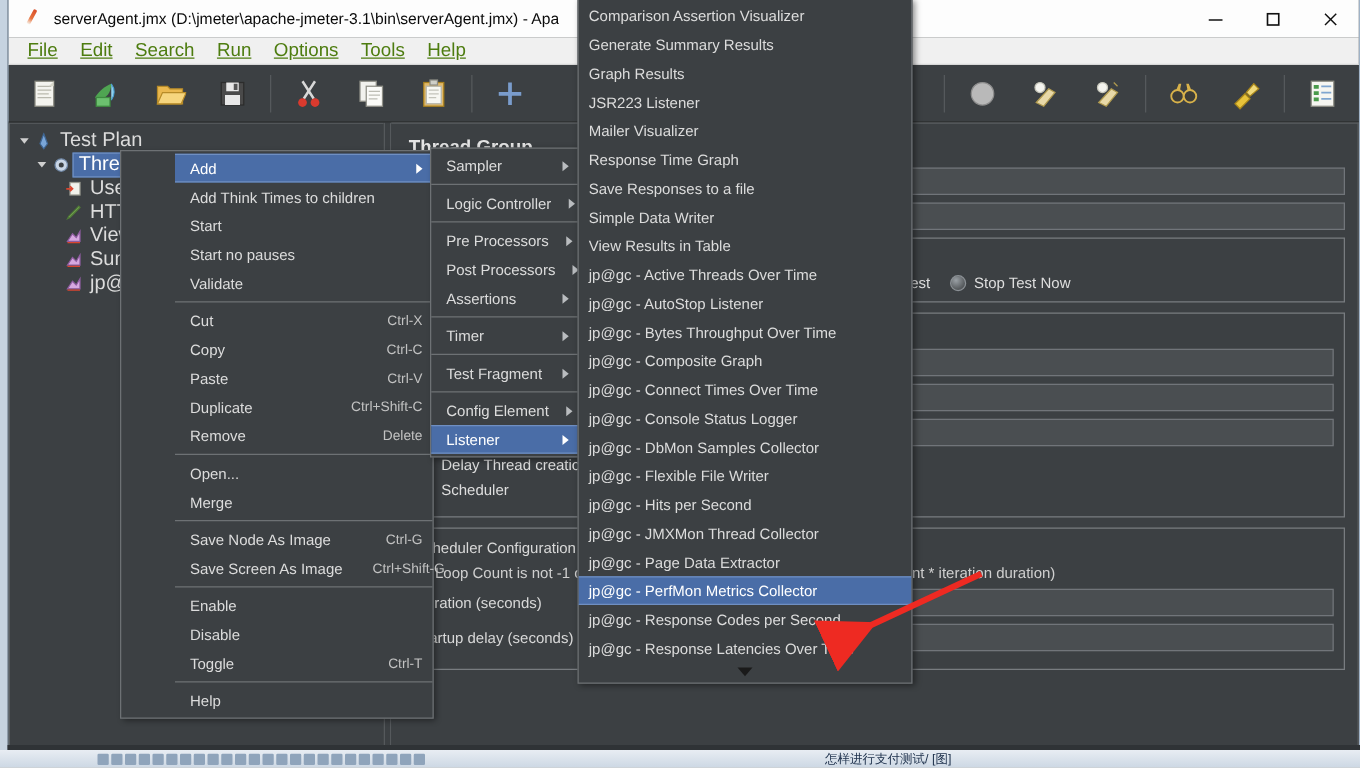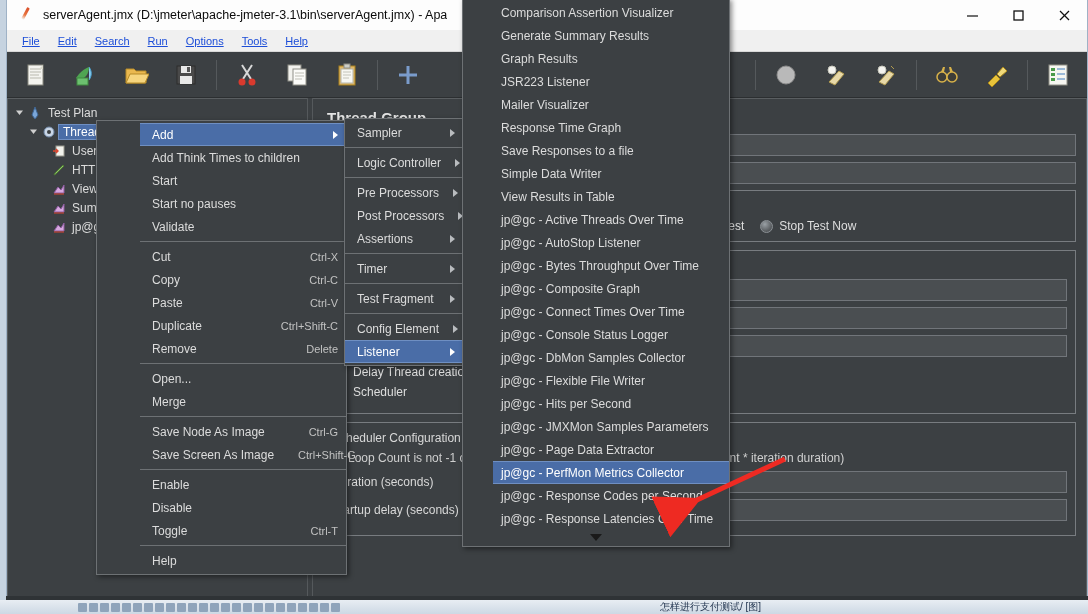--- a/index.html
+++ b/index.html
@@ -74,22 +74,22 @@
   .menubar {
     height: 22px;
     background: #f0f0f0;
     display: flex;
     align-items: center;
     padding-left: 6px;
     flex: 0 0 22px;
     border-bottom: 1px solid #d8d8d8;
   }
   .menubar .mi {
-    font-size: 11px;
-    color: #1d4ed8;
+    font-size: 15px;
+    color: #4d7c0f;
     padding: 2px 9px;
     white-space: nowrap;
   }
   .menubar .mi u { text-decoration: underline; }
 
   
   .toolbar {
     height: 46px;
     background: #3c4043;
     display: flex;
@@ -142,21 +142,21 @@
     border-left: none;
     padding: 6px 10px 0 10px;
     overflow: hidden;
     position: relative;
   }
 
   
   .tnode {
     display: flex; align-items: center;
     height: 19px;
-    font-size: 12px;
+    font-size: 16px;
     color: #dcdcdc;
     white-space: nowrap;
   }
   .tw { width: 14px; flex: 0 0 14px; display:flex; align-items:center; justify-content:center; }
   .tw svg { display:block; }
   .ticon { width: 18px; flex: 0 0 18px; display:flex; align-items:center; justify-content:center; }
   .tlabel { padding: 0 4px; }
   .tnode.sel .tlabel {
     background: #4a6da7;
     color: #fff;
@@ -247,21 +247,21 @@
     border-bottom: 4px solid transparent;
     margin-left: 14px;
   }
   .menu .row.hl .arrow { border-left-color: #ffffff; }
   .menu .sep { height: 1px; background: #6d7174; margin: 3px 0; }
 
   #menu-context { left: 96px; top: 120px; width: 251px; padding-left: 43px; }
   #menu-add     { left: 344px; top: 118px; width: 120px; }
   #menu-listener{ left: 462px; top: -2px;  width: 268px; }
 
-  #menu-listener .row { height: 23px; padding-left: 8px; margin-left: 30px; }
+  #menu-listener .row { height: 23px; padding-left: 8px; }
   .scrolldown {
     height: 14px; display:flex; align-items:center; justify-content:center;
   }
   .scrolldown i {
     display:block; width:0;height:0;
     border-top: 7px solid #1a1a1a;
     border-left: 6px solid transparent;
     border-right: 6px solid transparent;
   }
 
@@ -768,21 +768,21 @@
     <div class="row">
         <span class="lbl">jp@gc - DbMon Samples Collector</span>
       </div>
     <div class="row">
         <span class="lbl">jp@gc - Flexible File Writer</span>
       </div>
     <div class="row">
         <span class="lbl">jp@gc - Hits per Second</span>
       </div>
     <div class="row">
-        <span class="lbl">jp@gc - JMXMon Samples Parameters</span>
+        <span class="lbl">jp@gc - JMXMon Thread Collector</span>
       </div>
     <div class="row">
         <span class="lbl">jp@gc - Page Data Extractor</span>
       </div>
     <div class="row hl">
         <span class="lbl">jp@gc - PerfMon Metrics Collector</span>
       </div>
     <div class="row">
         <span class="lbl">jp@gc - Response Codes per Second</span>
       </div>

